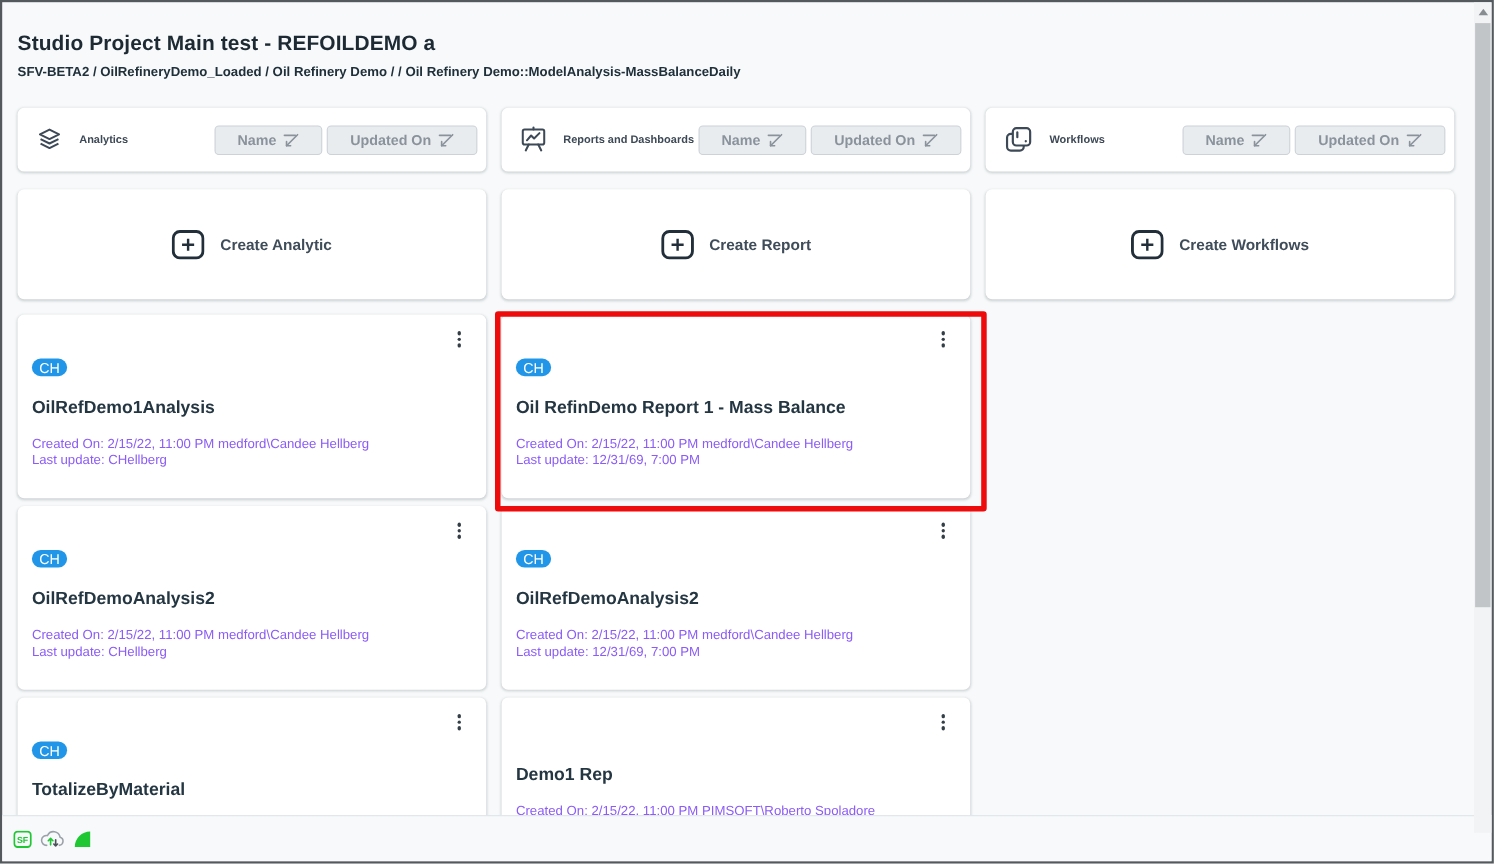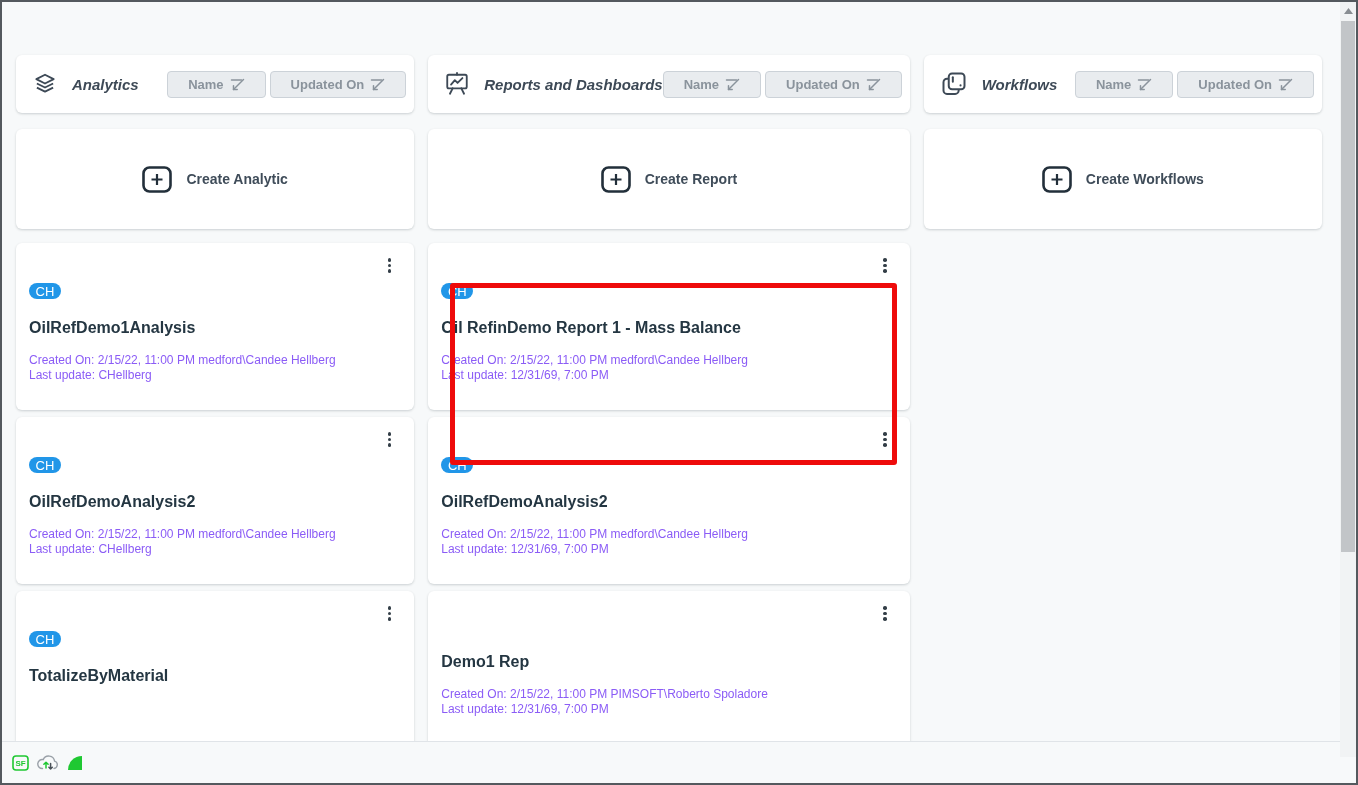--- a/index.html
+++ b/index.html
@@ -43,23 +43,22 @@
   }
   
   .section-header {
     height:58px;
     display:flex; align-items:center;
     padding:0 8px 0 16px;
   }
   .section-icon { flex:0 0 auto; margin-right:14px; display:flex; }
   .section-title {
     flex:1 1 auto;
-    font-size:15px; font-weight:700; color:#3d4956;
+    font-size:10px; font-weight:700; color:#3d4956;
     white-space:nowrap;
-    font-style:italic;
   }
   .sort-group { display:flex; gap:4px; flex:0 0 auto; }
   .sort-btn {
     display:flex; align-items:center; gap:6px;
     background:#e9ecef;
     border:1px solid #ccd2d8;
     border-radius:4px;
     padding:5px 20px;
     font-family:"Liberation Sans", sans-serif;
     font-size:13px; font-weight:600; color:#8a939c;
@@ -138,20 +137,22 @@
     background:#c2c5c8;
     cursor:grab;
   }
 </style>
 </head>
 <body>
 
 <div class="window">
   <div class="content">
 
+    <h1 class="page-title">Studio Project Main test - REFOILDEMO a</h1>
+    <div class="breadcrumb">SFV-BETA2 / OilRefineryDemo_Loaded / Oil Refinery Demo / / Oil Refinery Demo::ModelAnalysis-MassBalanceDaily</div>
 
     <div class="grid">
 
       <section class="column">
         <div class="card section-header">
           <span class="section-icon">
             <svg width="26" height="26" viewBox="0 0 24 24" fill="none" stroke="#3d4956" stroke-width="1.7" stroke-linejoin="round">
               <path d="M12 3.5 L20 7.5 L12 11.5 L4 7.5 Z"></path>
               <path d="M4.5 11.5 L12 15.2 L19.5 11.5"></path>
               <path d="M4.5 15.3 L12 19 L19.5 15.3"></path>

